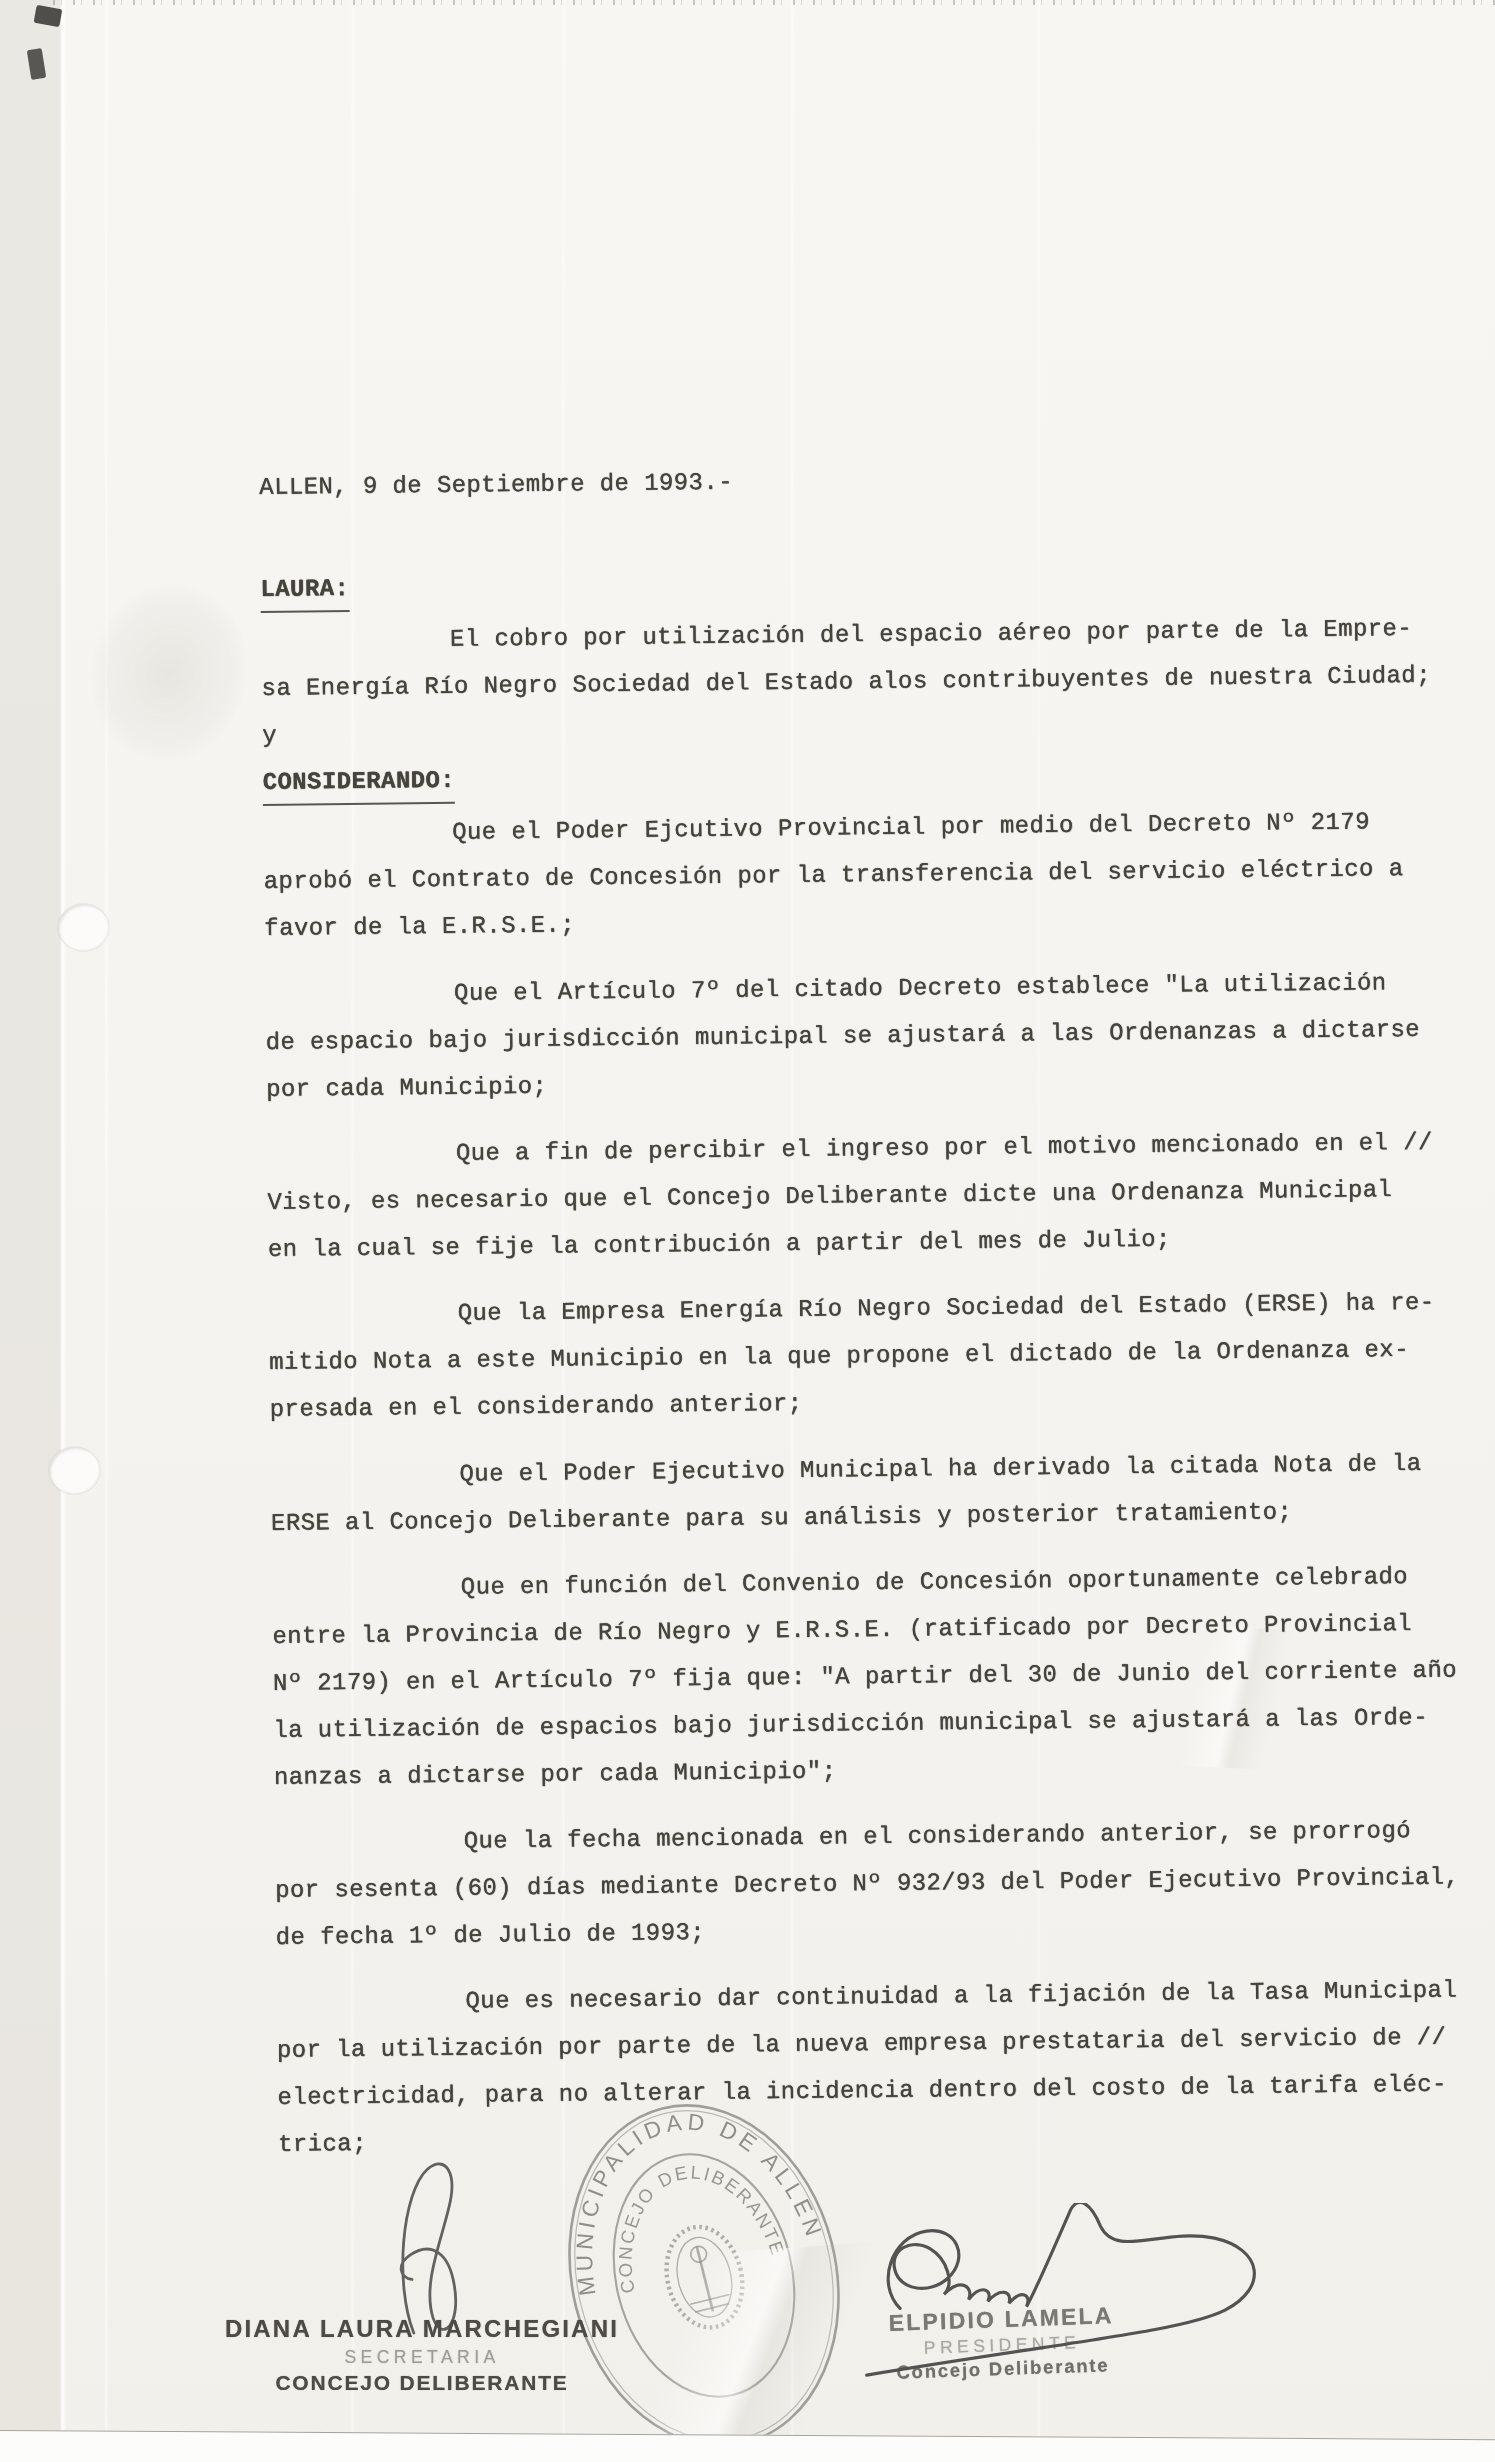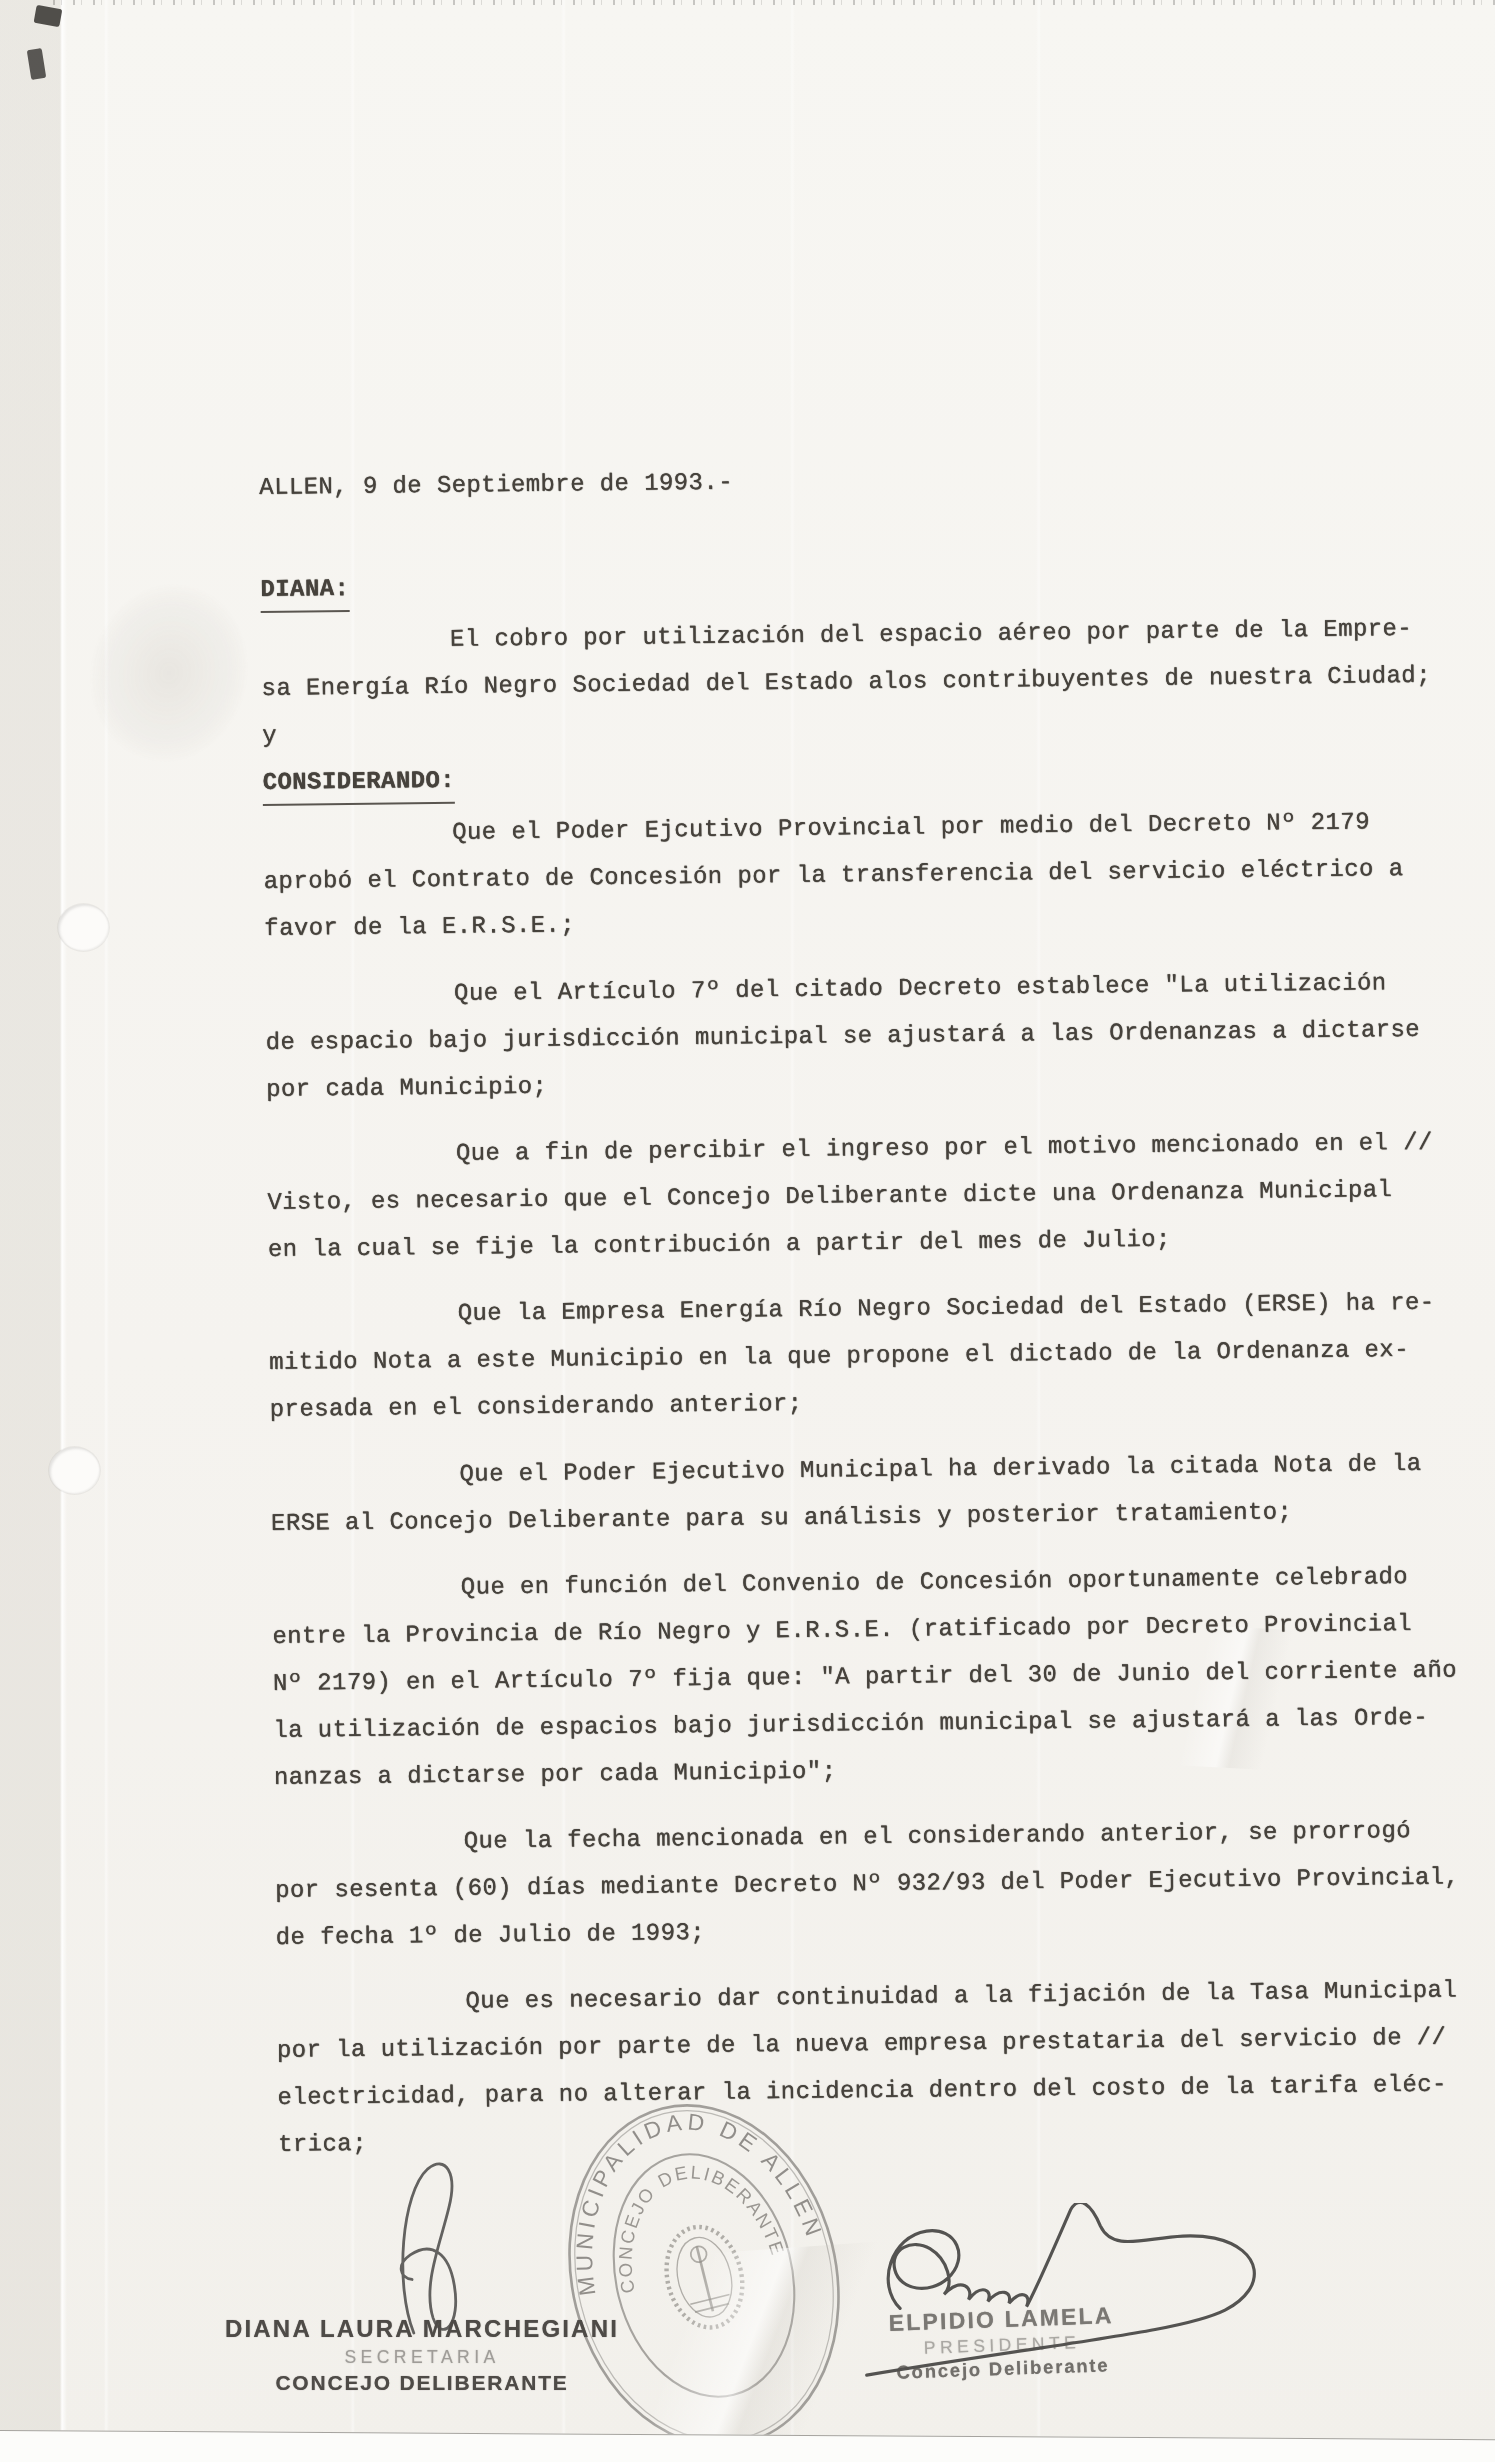--- a/index.html
+++ b/index.html
@@ -99,21 +99,21 @@
 <div class="corner-mark mark-b"></div>
 <div class="hole hole-1"></div>
 <div class="hole hole-2"></div>
 <div class="bleed"></div>
 <div class="crease2"></div>
 
 <div class="doc">
   <div class="ln date-line">ALLEN, 9 de Septiembre de 1993.-</div>
 
   <div class="visto-block">
-    <div><span class="heading">DIANA:</span></div>
+    <div><span class="heading">LAURA:</span></div>
     <div class="ln ind">El cobro por utilización del espacio aéreo por parte de la Empre-</div>
     <div class="ln">sa Energía Río Negro Sociedad del Estado alos contribuyentes de nuestra Ciudad;</div>
     <div class="ln">y</div>
   </div>
 
   <div>
     <div><span class="heading">CONSIDERANDO:</span></div>
 
     <div class="para">
       <div class="ln ind">Que el Poder Ejcutivo Provincial por medio del Decreto Nº 2179</div>

